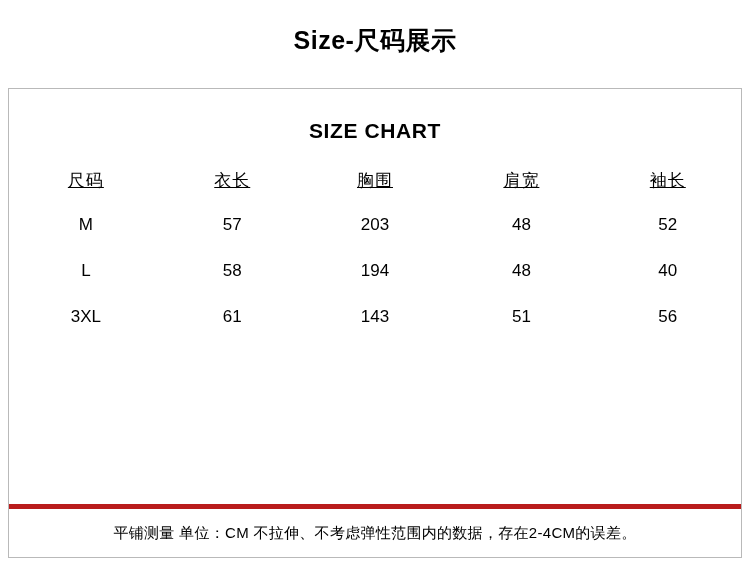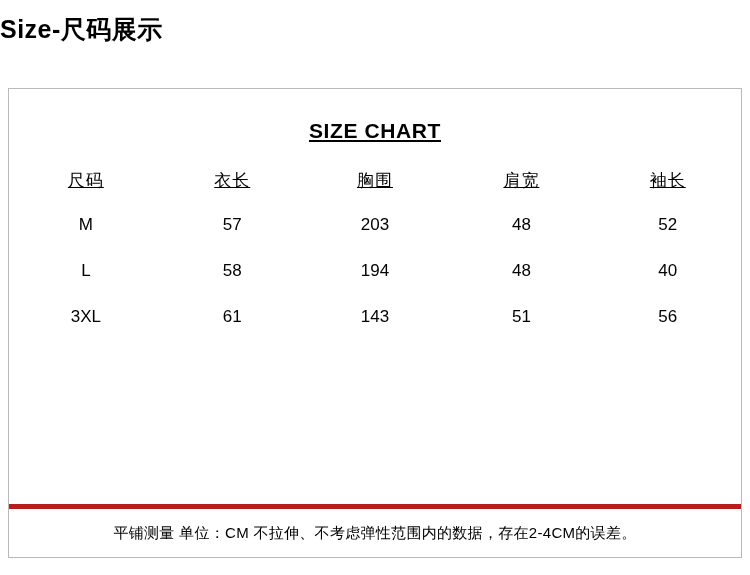--- a/index.html
+++ b/index.html
@@ -14,45 +14,45 @@
     color: #000000;
     overflow: hidden;
   }
   .page {
     position: relative;
     width: 750px;
     height: 575px;
     box-sizing: border-box;
   }
   .page-title {
+    text-align: center;
     font-size: 25px;
     font-weight: bold;
     letter-spacing: 0.5px;
-    padding-top: 14px;
+    padding-top: 25px;
     padding-bottom: 0;
     line-height: 1.2;
   }
   .card {
     position: absolute;
     left: 8px;
     top: 88px;
     width: 734px;
     height: 470px;
     border: 1px solid #b9b9b9;
     box-sizing: border-box;
     background: #fff;
   }
   .chart-title {
     text-align: center;
     font-size: 21px;
     font-weight: bold;
     letter-spacing: 0.6px;
     margin-top: 30px;
     margin-bottom: 4px;
-    text-decoration: underline;
   }
   table.size-table {
     width: 100%;
     border-collapse: collapse;
     margin-top: 18px;
     table-layout: fixed;
   }
   table.size-table th {
     font-size: 17px;
     font-weight: normal;

